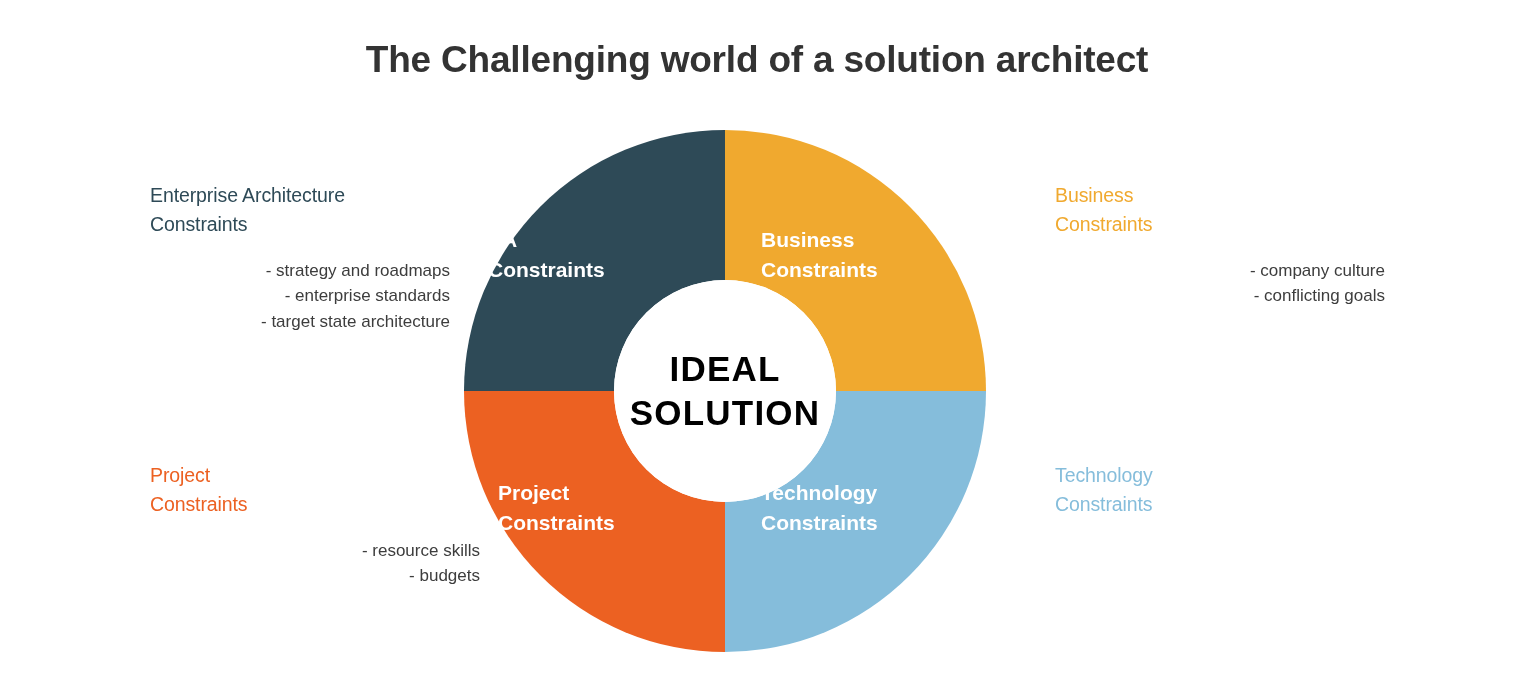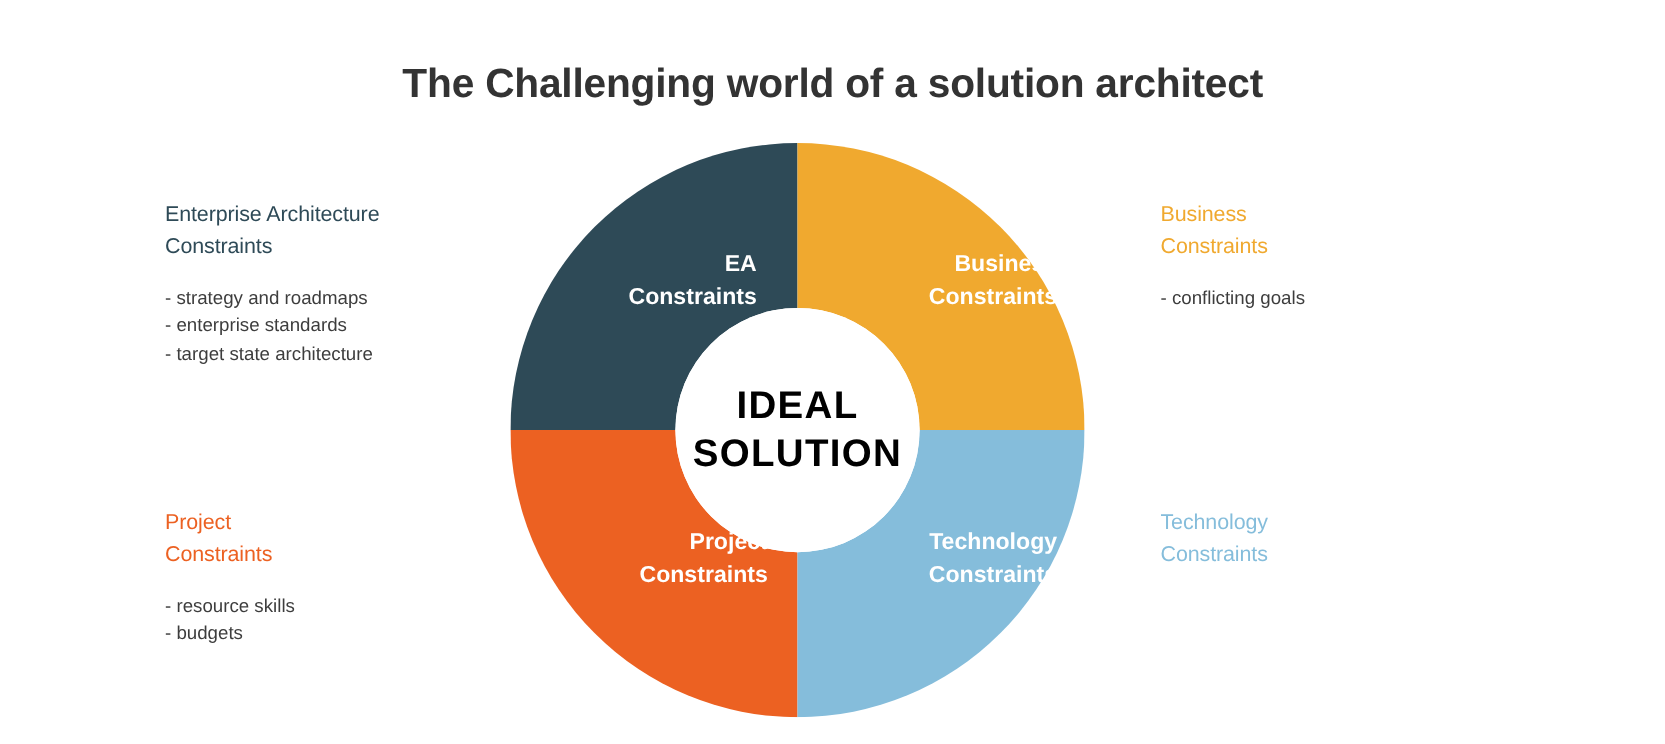--- a/index.html
+++ b/index.html
@@ -11,21 +11,21 @@
     height: 676px;
     background: #ffffff;
     font-family: "Liberation Sans", sans-serif;
     overflow: hidden;
     position: relative;
   }
 
   
   #page-title {
     position: absolute;
-    top: 56px;
+    top: 40px;
     left: 0;
     width: 1514px;
     text-align: center;
     font-size: 37px;
     font-weight: bold;
     color: #333333;
     letter-spacing: -0.2px;
     line-height: 1.1;
   }
 
@@ -38,21 +38,21 @@
     height: 522px;
   }
   #donut-svg {
     display: block;
     width: 522px;
     height: 522px;
   }
   .seg-label {
     position: absolute;
     width: 200px;
-    text-align: right;
+    text-align: left;
     color: #ffffff;
     font-size: 21px;
     font-weight: bold;
     line-height: 1.42;
     pointer-events: none;
   }
   #seg-label-ea        { left: 24px;  top: 95px;  }
   #seg-label-business  { left: 297px; top: 95px;  }
   #seg-label-project   { left: 34px;  top: 348px; }
   #seg-label-technology{ left: 297px; top: 348px; }
@@ -97,20 +97,21 @@
     font-size: 19.5px;
     font-weight: normal;
     line-height: 1.47;
     margin: 0 0 20px 0;
     letter-spacing: -0.1px;
   }
   .block-items {
     list-style: none;
     margin: 0;
     padding: 0;
+    text-align: right;
   }
   .block-items li {
     font-size: 17px;
     color: #3D3D3D;
     line-height: 1.48;
     white-space: nowrap;
   }
 </style>
 </head>
 <body>
@@ -180,20 +181,21 @@
     <li>- budgets</li>
   </ul>
 </div>
 
 <div class="constraint-block right" id="block-business">
   <div class="block-heading" style="color:#F0A92F">
     <span>Business</span><br>
     <span>Constraints</span>
   </div>
   <ul class="block-items">
+    <li>- company culture</li>
     <li>- conflicting goals</li>
   </ul>
 </div>
 
 <div class="constraint-block right" id="block-technology">
   <div class="block-heading" style="color:#85BDDB">
     <span>Technology</span><br>
     <span>Constraints</span>
   </div>
 </div>

